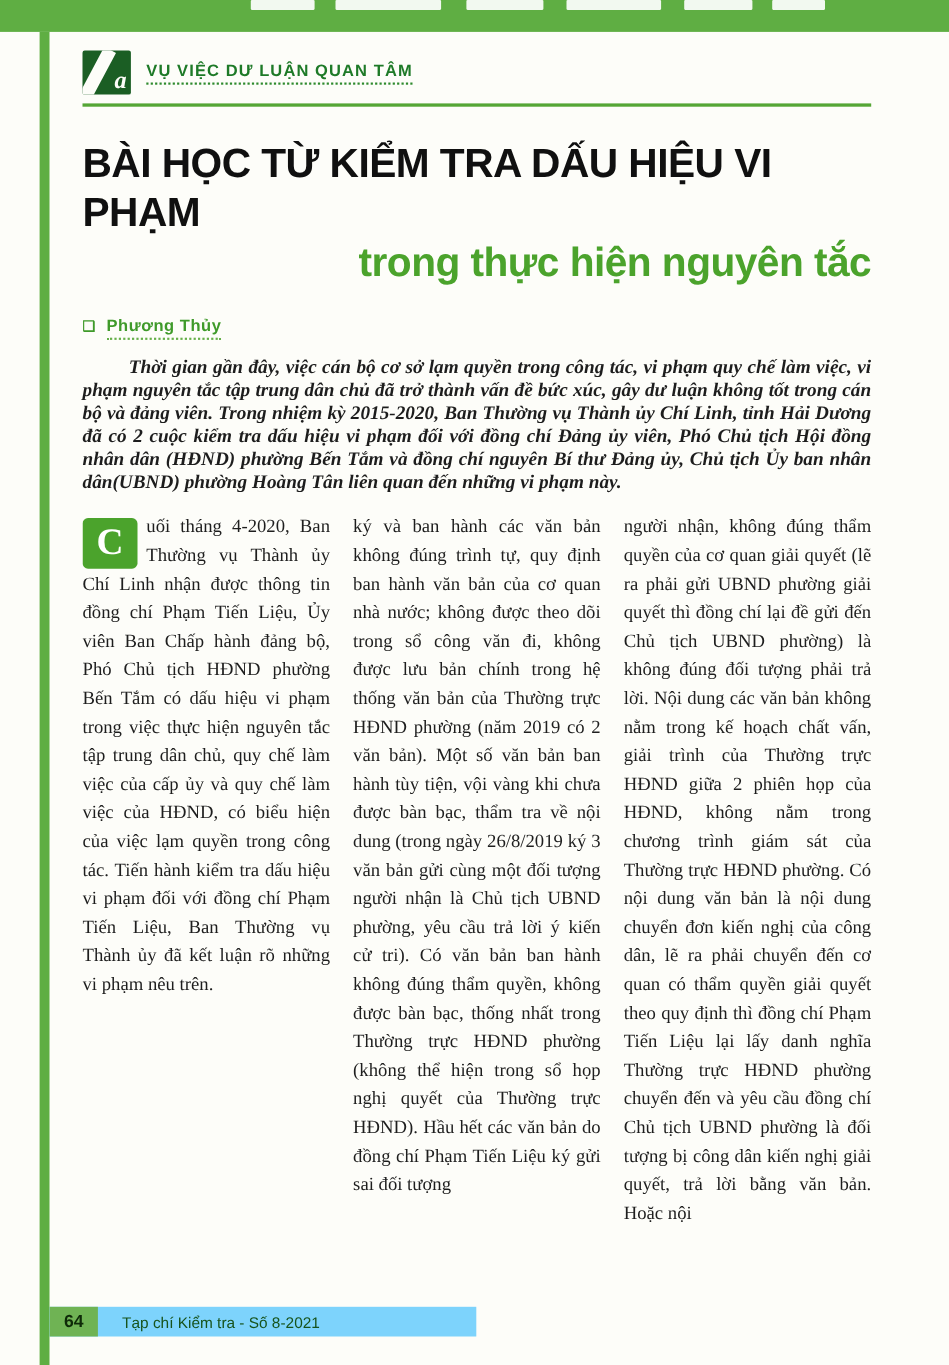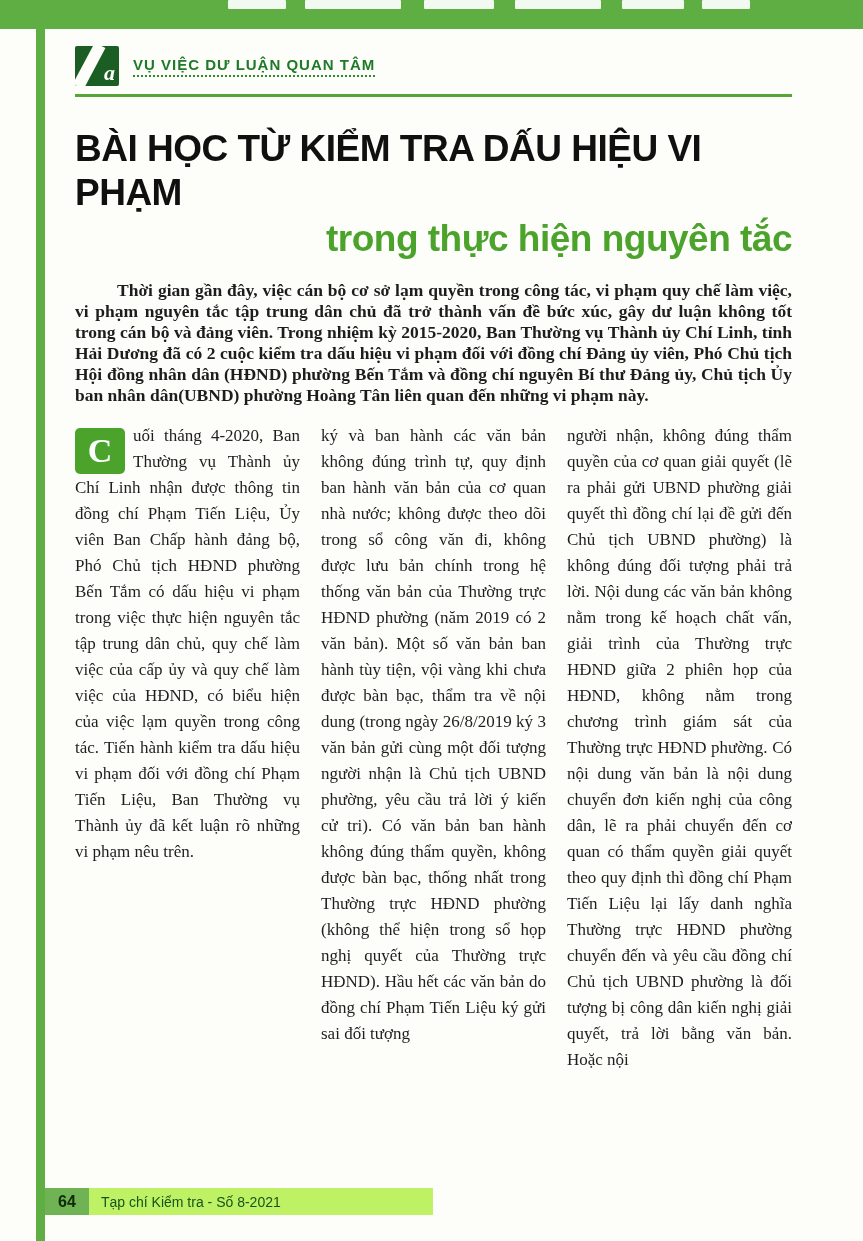--- a/index.html
+++ b/index.html
@@ -59,21 +59,21 @@
   .title-line1{font-size:37px;line-height:1.2;color:#101010;letter-spacing:-0.5px;}
   .title-line2,.title-line3{font-size:37px;line-height:1.25;color:#4ba32c;letter-spacing:-0.5px;text-align:right;}
 
   
   .author-row{margin-top:26px;font-family:"Liberation Sans",sans-serif;font-weight:bold;font-size:15px;color:#3f9a2a;}
   .author-bullet{margin-right:6px;font-size:13px;}
   .author-name{border-bottom:2px dotted #66b04a;padding-bottom:2px;letter-spacing:.5px;}
 
   
   .lead{
-    font-weight:bold;
+    font-weight:bold;font-style:italic;
     font-size:17.5px;line-height:21px;
     text-align:justify;
     text-indent:42px;
     color:#1d1d1d;
   }
 
   
   .columns{
     display:flex;gap:21px;
     margin-top:16px;
@@ -89,22 +89,22 @@
     background:#4ba32c;border-radius:5px;
     color:#ffffff;
     font-family:"Liberation Serif",serif;font-weight:bold;font-size:34px;
     display:flex;align-items:center;justify-content:center;
   }
 
   
   .footer-bar{
     position:absolute;left:45px;bottom:26px;
     width:388px;height:27px;
-    background:#bef264;
-    display:flex;align-items:center;gap:12px;
+    background:#7dd3fc;
+    display:flex;align-items:center;gap:22px;
     font-family:"Liberation Sans",sans-serif;
   }
   .page-number{
     height:27px;min-width:34px;
     background:#6fb354;
     display:flex;align-items:center;justify-content:center;
     font-weight:bold;font-size:16px;color:#0e2a08;
     padding:0 5px;
   }
   .journal-name{font-weight:normal;font-size:14px;color:#17531c;}
@@ -133,20 +133,24 @@
         <span class="glyph">a</span>
       </div>
       <span class="section-label">VỤ VIỆC DƯ LUẬN QUAN TÂM</span>
     </div>
 
     <div class="title-block">
       <div class="title-line1">BÀI HỌC TỪ KIỂM TRA DẤU HIỆU VI PHẠM</div>
       <div class="title-line2">trong thực hiện nguyên tắc</div>
     </div>
 
+    <div class="author-row">
+      <span class="author-bullet">❑</span>
+      <span class="author-name">Phương Thủy</span>
+    </div>
 
     <p class="lead">Thời gian gần đây, việc cán bộ cơ sở lạm quyền trong công tác, vi phạm quy chế làm việc, vi phạm nguyên tắc tập trung dân chủ đã trở thành vấn đề bức xúc, gây dư luận không tốt trong cán bộ và đảng viên. Trong nhiệm kỳ 2015-2020, Ban Thường vụ Thành ủy Chí Linh, tỉnh Hải Dương đã có 2 cuộc kiểm tra dấu hiệu vi phạm đối với đồng chí Đảng ủy viên, Phó Chủ tịch Hội đồng nhân dân (HĐND) phường Bến Tắm và đồng chí nguyên Bí thư Đảng ủy, Chủ tịch Ủy ban nhân dân(UBND) phường Hoàng Tân liên quan đến những vi phạm này.</p>
 
     <div class="columns">
 
       <div class="col">
         <p>
           <span class="dropcap">C</span><span>uối tháng 4-2020, Ban Thường vụ Thành ủy Chí Linh nhận được thông tin đồng chí Phạm Tiến Liệu, Ủy viên Ban Chấp hành đảng bộ, Phó Chủ tịch HĐND phường Bến Tắm có dấu hiệu vi phạm trong việc thực hiện nguyên tắc tập trung dân chủ, quy chế làm việc của cấp ủy và quy chế làm việc của HĐND, có biểu hiện của việc lạm quyền trong công tác. Tiến hành kiểm tra dấu hiệu vi phạm đối với đồng chí Phạm Tiến Liệu, Ban Thường vụ Thành ủy đã kết luận rõ những vi phạm nêu trên.</span>
         </p>
       </div>

